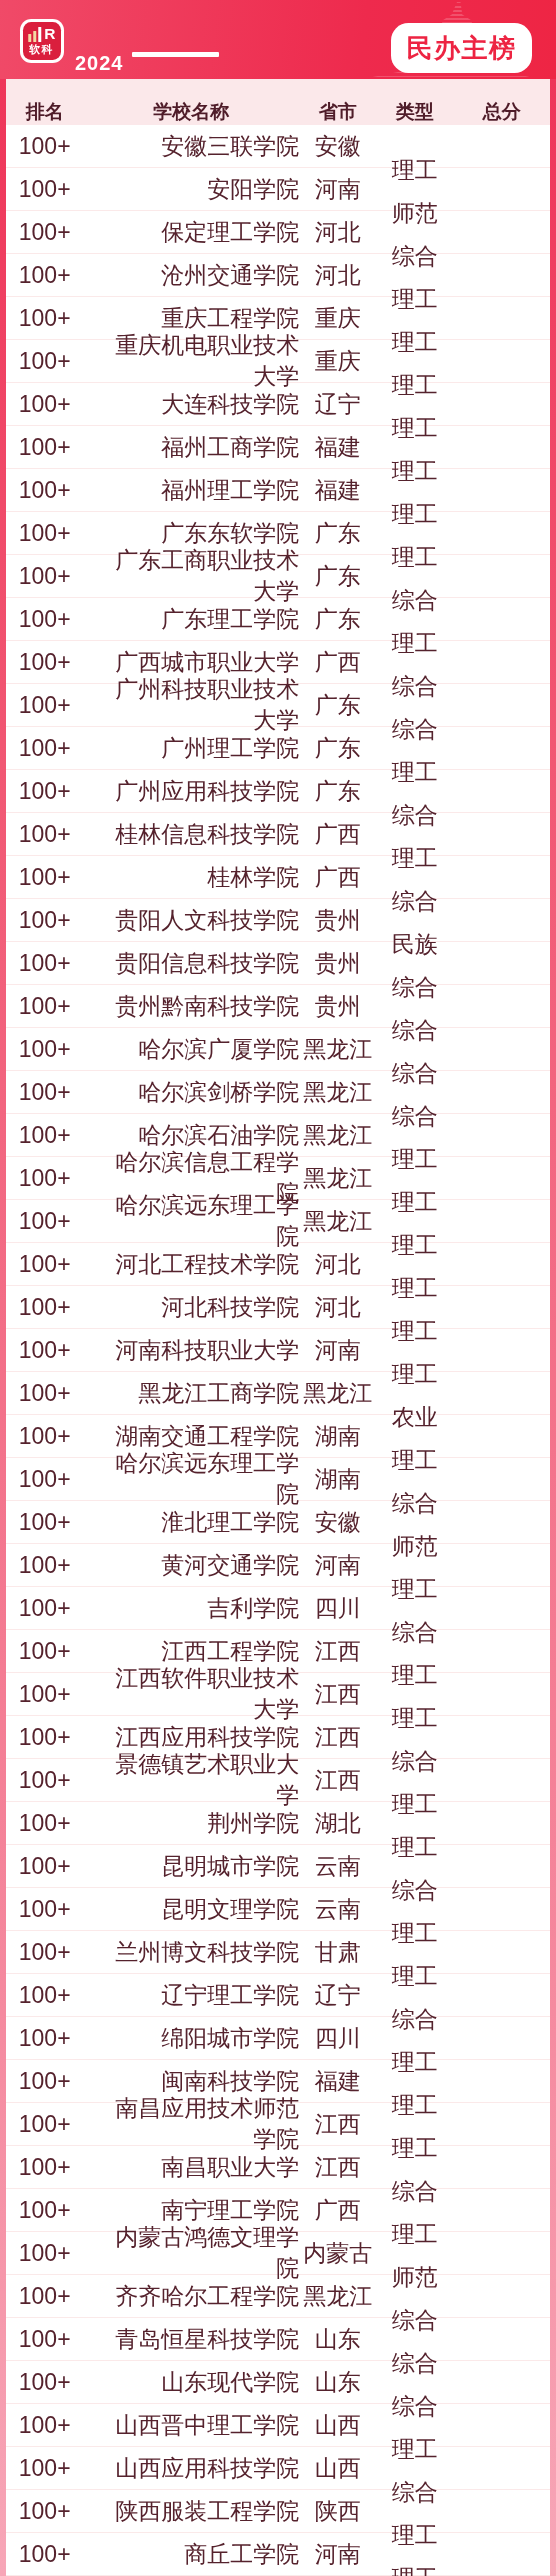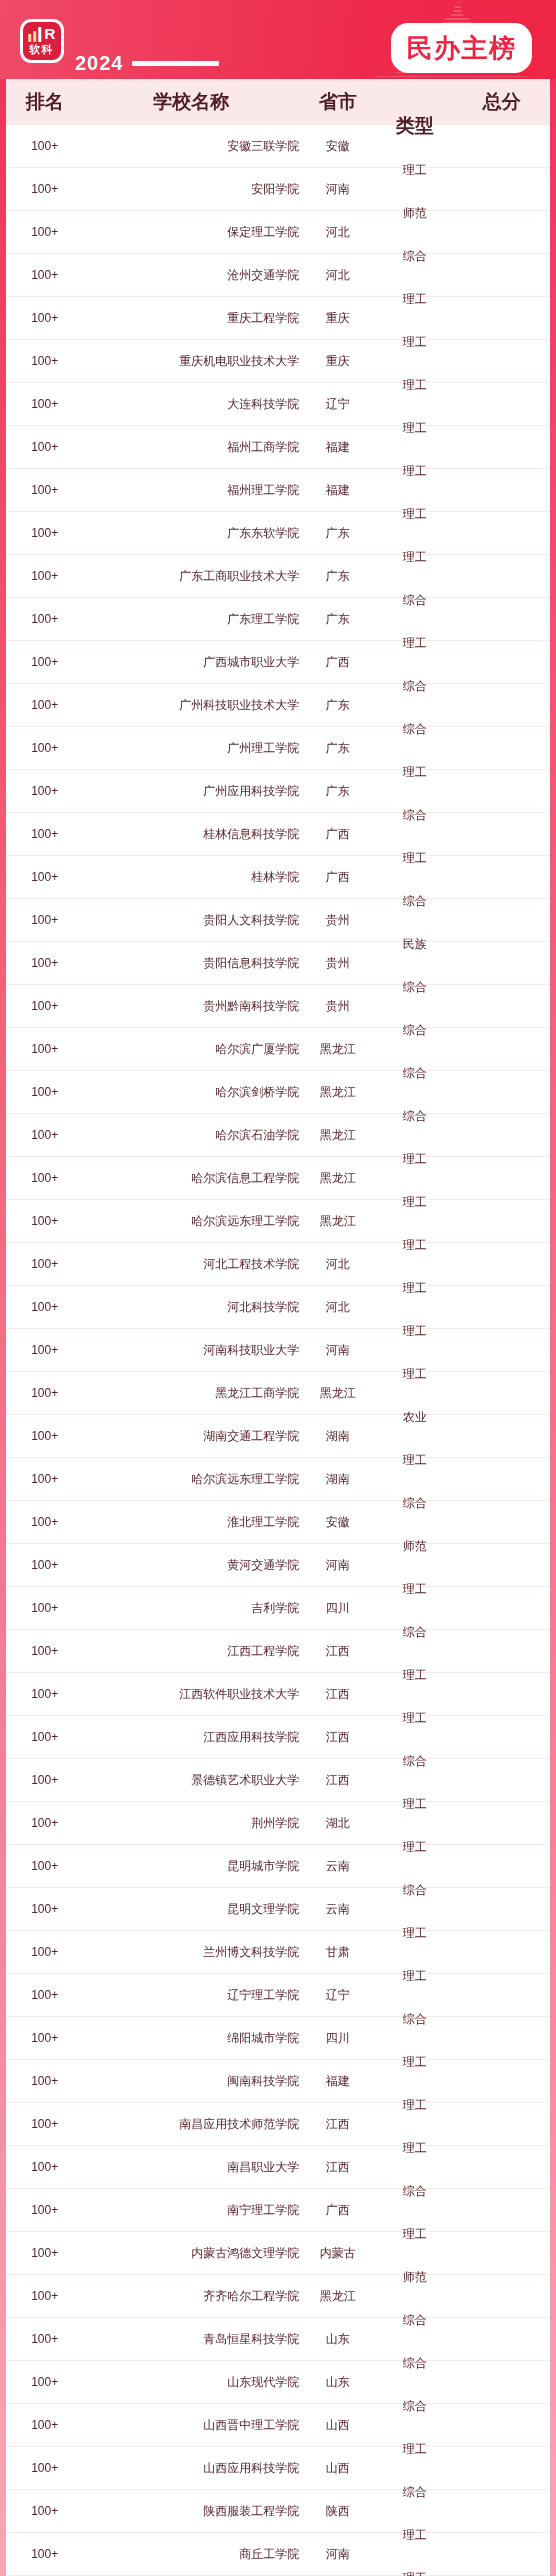--- a/index.html
+++ b/index.html
@@ -17,37 +17,37 @@
   .logo-inner{width:38px;height:38px;background:#da1f3d;border-radius:8.2px;position:relative;
     display:flex;flex-direction:column;align-items:center;justify-content:flex-end;padding-bottom:2.6px;box-sizing:border-box;}
   .logo-bars{position:absolute;top:4.6px;left:50%;transform:translateX(-50%);display:flex;align-items:flex-end;gap:1.5px;height:15.5px;}
   .logo-bars i{display:block;border-radius:0.5px;}
   .b1{width:3.6px;height:7.2px;background:#f3d9a4;}
   .b2{width:3.6px;height:10.8px;background:#f3d9a4;}
   .b3{width:3.6px;height:14.4px;background:#fff;}
   .logo-r{color:#fff;font-size:15.5px;font-weight:900;line-height:14.4px;margin-left:1px;}
   .logo-text{color:#fff;font-size:10.8px;font-weight:800;letter-spacing:1.5px;font-family:Liberation Mono, monospace;}
   .title{position:absolute;left:73px;top:18.5px;color:#fff;font-size:29px;font-weight:900;letter-spacing:2.1px;}
-  .year-row{position:absolute;left:75px;top:52px;display:flex;align-items:center;}
+  .year-row{position:absolute;left:75px;top:52px;display:flex;align-items:flex-start;}
   .year{color:#fff;font-size:20px;font-weight:900;letter-spacing:1px;}
   .year-bar{width:87px;height:5.2px;background:#fff;margin-left:8.2px;border-radius:1px;}
   .badge{position:absolute;top:23px;right:24px;height:50px;padding:0 15.5px;background:#fff;border-radius:17.5px;
     display:flex;align-items:center;font-size:26px;font-weight:900;color:#ed2442;letter-spacing:1.5px;}
   
   .card{position:absolute;left:6.2px;top:79px;width:544px;height:3614px;background:#fff;}
-  .thead{display:flex;align-items:center;height:46px;background:#fbe8ea;color:#4f1c29;font-weight:800;font-size:19px;}
+  .thead{display:flex;align-items:flex-end;height:46px;background:#fbe8ea;color:#4f1c29;font-weight:800;font-size:19px;}
   .cell{display:block;}
   .c-rank{width:77px;text-align:center;}
   .c-name{width:216px;padding-left:20.6px;box-sizing:border-box;text-align:right;}
   .thead .c-name{text-align:center;padding-left:0;}
   .c-prov{width:77px;text-align:center;}
   .c-type{width:77px;text-align:center;margin-top:48px;}
   .c-score{flex:1;text-align:center;}
   .trow{display:flex;align-items:center;height:43px;box-sizing:border-box;border-bottom:1px solid #fbe9e9;
-    font-size:12px;color:#55222d;}
+    font-size:23px;color:#55222d;}
 </style>
 </head>
 <body>
 
 <div class="poster">
 
   <div class="header">
     <div class="tower"></div>
     <div class="logo">
       <div class="logo-inner">

